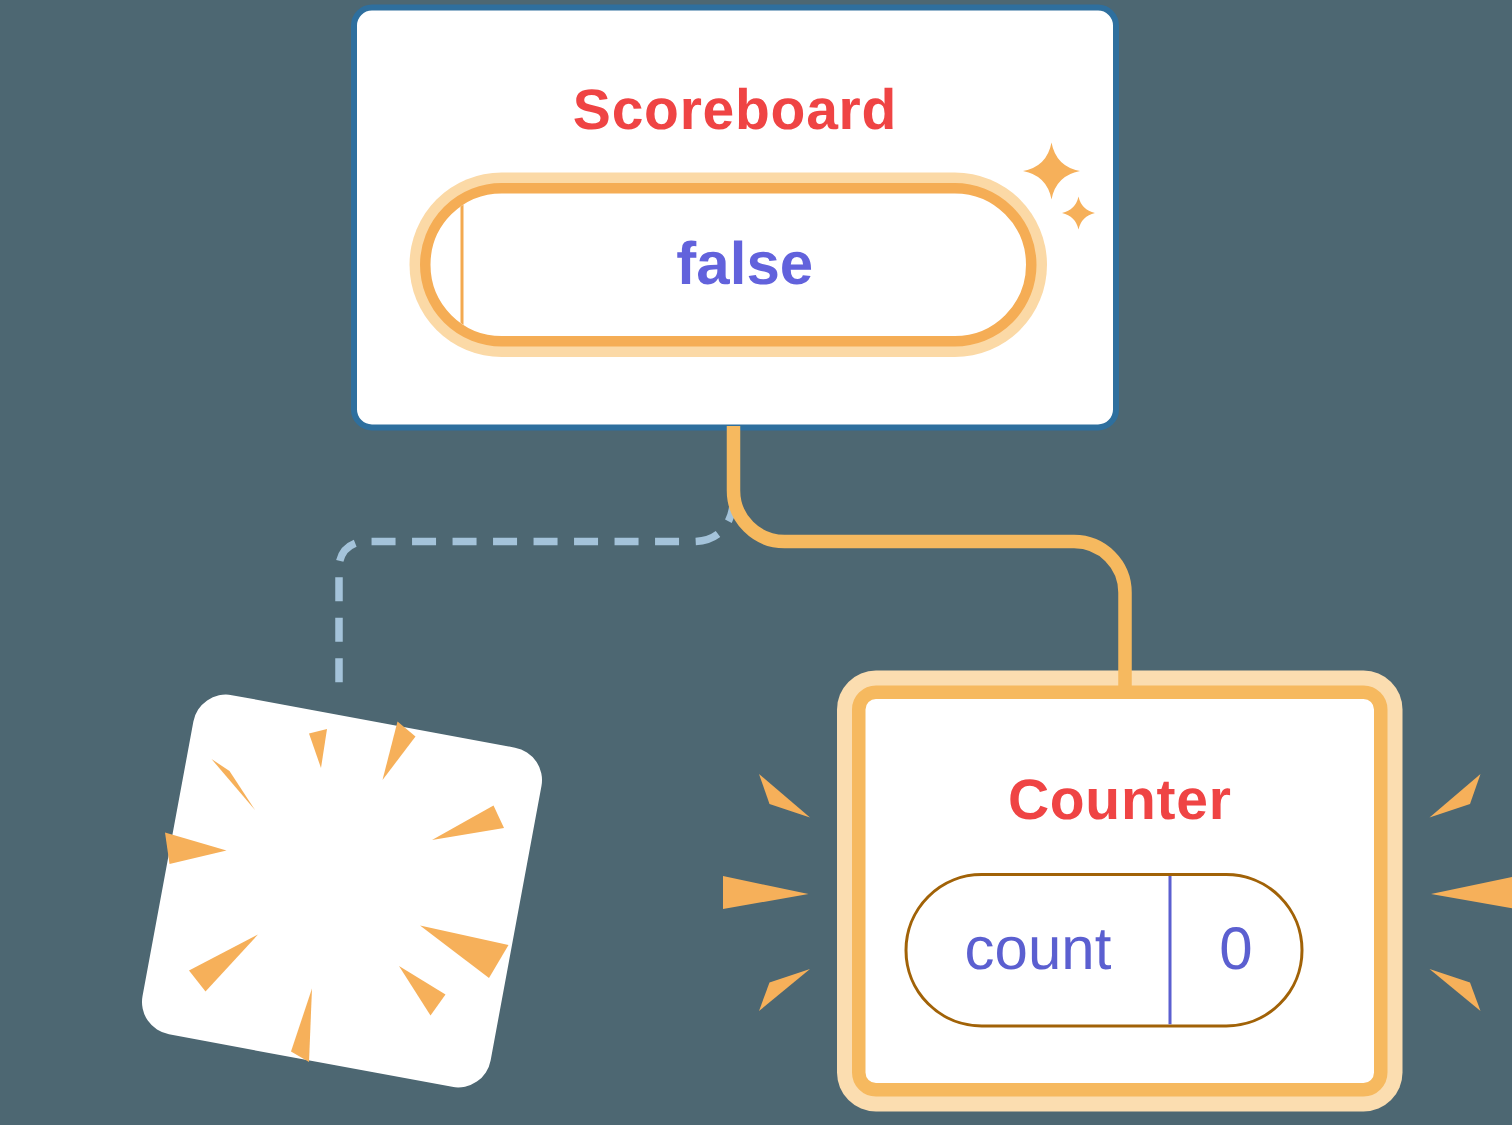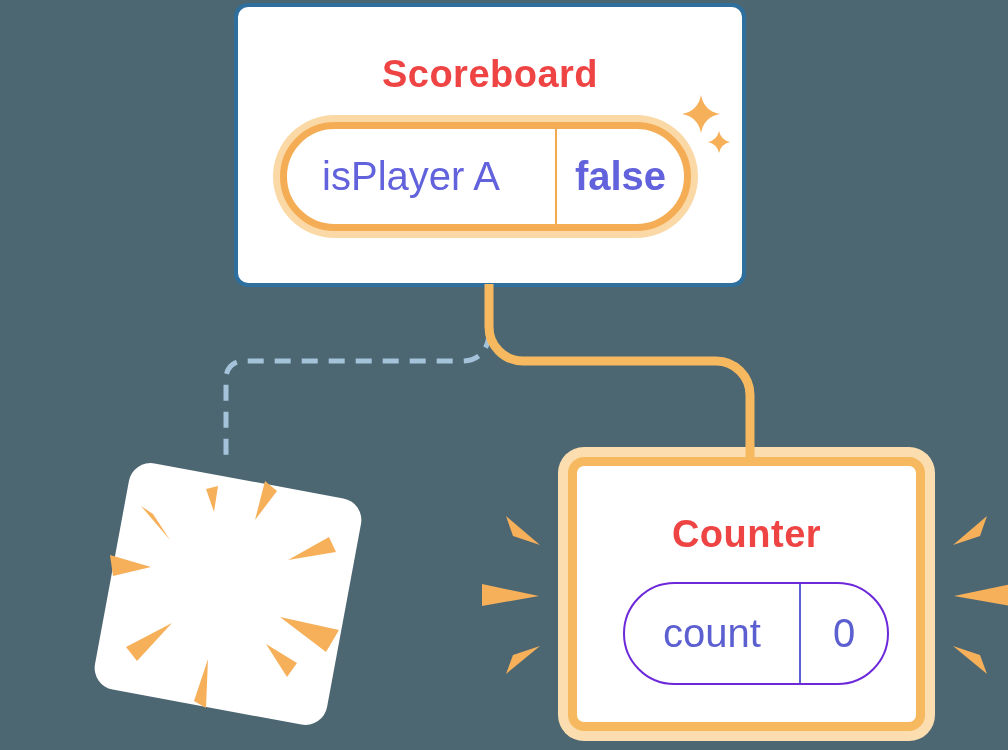--- a/index.html
+++ b/index.html
@@ -68,25 +68,25 @@
     box-sizing: border-box;
     background: #ffffff;
     border: 9px solid #F6B95F;
     border-radius: 16px;
     box-shadow: 0 0 0 10px #FBDDB0;
   }
   .counter-card .card-title { top: 47px; }
 
   .count-pill {
     position: absolute;
-    left: 46px; top: 116px;
+    left: 26px; top: 116px;
     width: 266px; height: 103px;
     box-sizing: border-box;
     background: #ffffff;
-    border: 2px solid #6d28d9;
+    border: 2px solid #a16207;
     border-radius: 52px;
     display: flex;
     align-items: stretch;
     overflow: hidden;
   }
   .count-pill .cell {
     display: flex;
     align-items: center;
     justify-content: center;
     font-size: 40px;
@@ -111,23 +111,20 @@
       <polygon points="172,623 126,647 137,661"></polygon>
       <polygon points="208,659 194,701 206,708"></polygon>
       <polygon points="266,644 287,677 297,663"></polygon>
     </g>
   </g>
 </svg>
 
 <div class="scoreboard-card">
   <div class="card-title">Scoreboard</div>
   <div class="state-pill">
-    <div class="cell name">
-      <span>isPlayer A</span>
-    </div>
     <div class="cell value">
       <span>false</span>
     </div>
   </div>
 </div>
 
 <div class="counter-card">
   <div class="card-title">Counter</div>
   <div class="count-pill">
     <div class="cell name">

